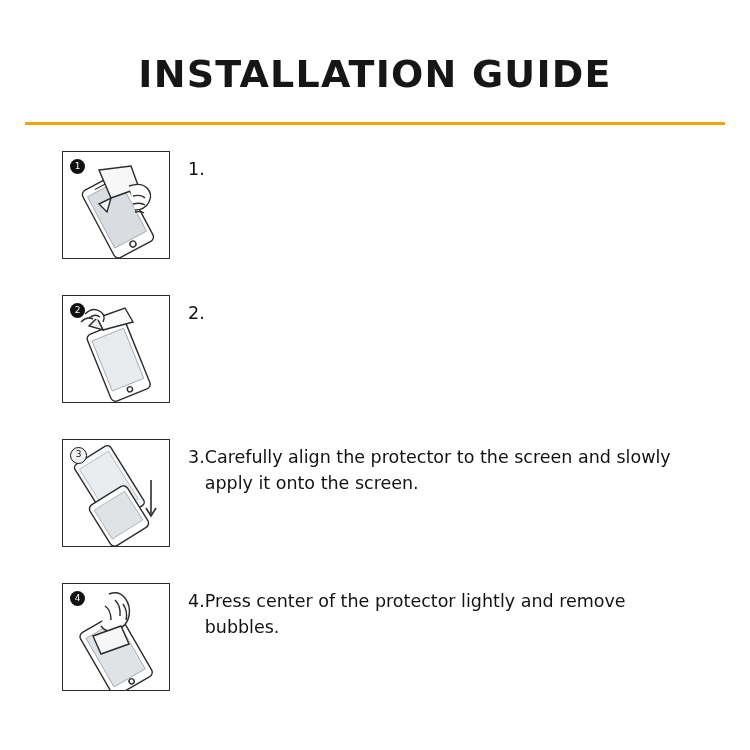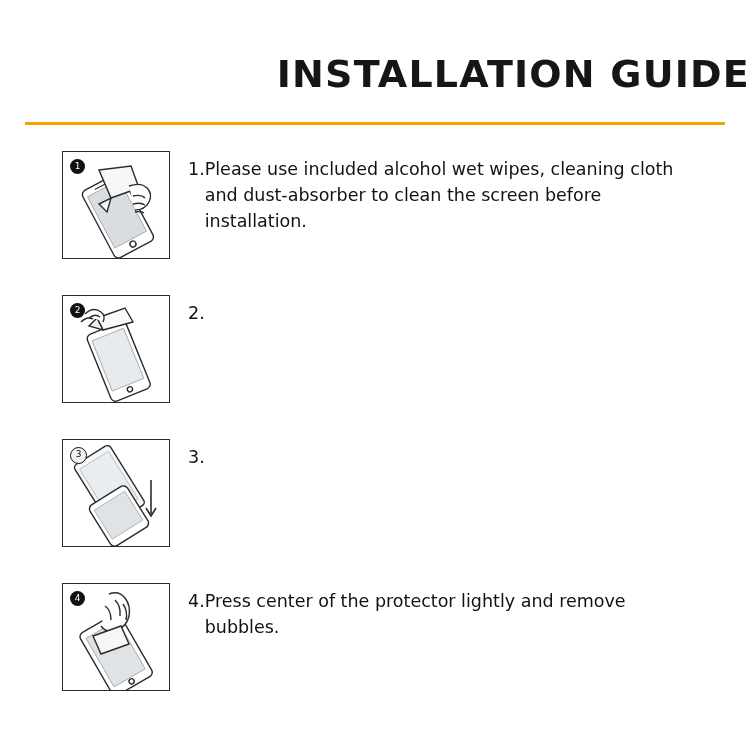--- a/index.html
+++ b/index.html
@@ -24,21 +24,20 @@
   .title-block {
     margin-top: 52px;
     text-align: center;
   }
   .title {
     font-size: 38px;
     font-weight: bold;
     letter-spacing: 1.2px;
     color: #161616;
     font-family: "DejaVu Sans", sans-serif;
-    text-align: right;
   }
   .title-rule {
     margin: 26px auto 0 auto;
     width: 700px;
     height: 3px;
     background: #f0a500;
   }
   .steps {
     margin-top: 26px;
     padding: 0 64px 0 62px;
@@ -130,21 +129,20 @@
 
             <path d="M66 34 q12 -4 18 2 q6 6 2 14 q-4 8 -14 8" fill="#ffffff"></path>
             <path d="M70 44 q8 -2 12 2"></path>
             <path d="M70 52 q8 -2 12 1"></path>
             <path d="M72 60 q6 -1 9 1"></path>
           </g>
         </svg>
       </div>
       <div class="step-text">
         <span class="step-num">1.</span>
-        <span class="step-body">Please use included alcohol wet wipes, cleaning cloth and dust-absorber to clean the screen before installation.</span>
       </div>
     </div>
 
     <div class="gap-1"></div>
 
     <div class="step">
       <div class="step-illus ill">
         <div class="badge">2</div>
         <svg width="108" height="108" viewBox="0 0 108 108">
           <g stroke="#2b2b2b" fill="none" stroke-width="1.4">
@@ -186,20 +184,21 @@
               <rect x="38" y="58" width="36" height="34" fill="#dfe3e6" stroke="#9aa2a8" stroke-width="0.7"></rect>
             </g>
 
             <line x1="88" y1="40" x2="88" y2="74" stroke-width="1.6"></line>
             <path d="M83 68 L88 76 L93 68" stroke-width="1.6"></path>
           </g>
         </svg>
       </div>
       <div class="step-text">
         <span class="step-num">3.</span>
+        <span class="step-body">Carefully align the protector to  the screen and slowly apply it onto the screen.</span>
       </div>
     </div>
 
     <div class="gap-3"></div>
 
     <div class="step">
       <div class="step-illus ill">
         <div class="badge">4</div>
         <svg width="108" height="108" viewBox="0 0 108 108">
           <g stroke="#2b2b2b" fill="none" stroke-width="1.4">

